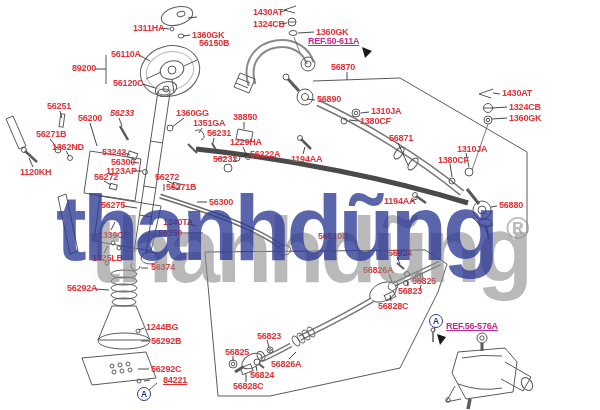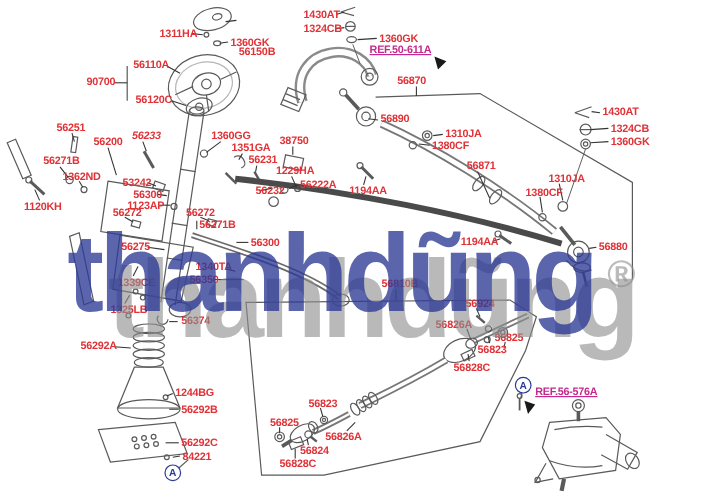--- a/index.html
+++ b/index.html
@@ -278,21 +278,21 @@
         <line x1="257" y1="371" x2="256" y2="366"></line>
         <line x1="246" y1="382" x2="246" y2="374"></line>
       </g>
   </svg>
 
   <div id="labels">
       <span class="lbl" style="left: 199px; top: 12px; margin-top: 27px;">56150B</span>
       <span class="lbl" style="left: 133px; top: 24px;">1311HA</span>
       <span class="lbl" style="left: 192px; top: 31px;">1360GK</span>
       <span class="lbl" style="left: 111px; top: 50px;">56110A</span>
-      <span class="lbl" style="left: 72px; top: 64px;">90700</span>
+      <span class="lbl" style="left: 72px; top: 64px;">89200</span>
       <span class="lbl" style="left: 113px; top: 79px;">56120C</span>
       <span class="lbl" style="left: 253px; top: 8px;">1430AT</span>
       <span class="lbl" style="left: 253px; top: 20px;">1324CB</span>
       <span class="lbl" style="left: 316px; top: 28px;">1360GK</span>
       <span class="lbl" style="left: 331px; top: 63px;">56870</span>
       <span class="lbl" style="left: 502px; top: 89px;">1430AT</span>
       <span class="lbl" style="left: 509px; top: 103px;">1324CB</span>
       <span class="lbl" style="left: 509px; top: 114px;">1360GK</span>
       <span class="lbl" style="left: 317px; top: 95px;">56890</span>
       <span class="lbl" style="left: 371px; top: 107px;">1310JA</span>
@@ -302,21 +302,21 @@
       <span class="lbl" style="left: 438px; top: 156px;">1380CF</span>
       <span class="lbl" style="left: 499px; top: 201px;">56880</span>
       <span class="lbl" style="left: 291px; top: 155px;">1194AA</span>
       <span class="lbl" style="left: 384px; top: 197px;">1194AA</span>
       <span class="lbl" style="left: 47px; top: 102px;">56251</span>
       <span class="lbl" style="left: 78px; top: 114px;">56200</span>
       <span class="lbl" style="left: 110px; top: 109px; font-style: italic;">56233</span>
       <span class="lbl" style="left: 176px; top: 109px;">1360GG</span>
       <span class="lbl" style="left: 193px; top: 119px;">1351GA</span>
       <span class="lbl" style="left: 207px; top: 129px;">56231</span>
-      <span class="lbl" style="left: 233px; top: 113px;">38750</span>
+      <span class="lbl" style="left: 233px; top: 113px;">38850</span>
       <span class="lbl" style="left: 230px; top: 138px;">1229HA</span>
       <span class="lbl" style="left: 250px; top: 150px;">56222A</span>
       <span class="lbl" style="left: 193px; top: 155px; padding-left: 20px;">56232</span>
       <span class="lbl" style="left: 36px; top: 130px;">56271B</span>
       <span class="lbl" style="left: 52px; top: 143px;">1362ND</span>
       <span class="lbl" style="left: 102px; top: 148px;">53242</span>
       <span class="lbl" style="left: 111px; top: 158px;">56300</span>
       <span class="lbl" style="left: 106px; top: 167px;">1123AP</span>
       <span class="lbl" style="left: 20px; top: 168px;">1120KH</span>
       <span class="lbl" style="left: 94px; top: 173px;">56272</span>
@@ -326,21 +326,21 @@
       <span class="lbl" style="left: 163px; top: 218px;">1340TA</span>
       <span class="lbl" style="left: 158px; top: 229px; text-align: right;">56350</span>
       <span class="lbl" style="left: 101px; top: 201px;">56275</span>
       <span class="lbl" style="left: 98px; top: 231px;">1339CE</span>
       <span class="lbl" style="left: 92px; top: 254px;">1325LB</span>
       <span class="lbl" style="left: 151px; top: 263px;">56374</span>
       <span class="lbl" style="left: 67px; top: 284px;">56292A</span>
       <span class="lbl" style="left: 146px; top: 323px;">1244BG</span>
       <span class="lbl" style="left: 151px; top: 337px;">56292B</span>
       <span class="lbl" style="left: 151px; top: 365px;">56292C</span>
-      <span class="lbl" style="left: 152px; top: 376px;">84221</span>
+      <span class="lbl" style="left: 163px; top: 376px; text-decoration: underline;">84221</span>
       <span class="lbl" style="left: 318px; top: 232px;">56810B</span>
       <span class="lbl" style="left: 388px; top: 249px;">56924</span>
       <span class="lbl" style="left: 363px; top: 266px;">56826A</span>
       <span class="lbl" style="left: 412px; top: 277px;">56825</span>
       <span class="lbl" style="left: 398px; top: 287px;">56823</span>
       <span class="lbl" style="left: 378px; top: 302px;">56828C</span>
       <span class="lbl" style="left: 257px; top: 332px;">56823</span>
       <span class="lbl" style="left: 225px; top: 348px;">56825</span>
       <span class="lbl" style="left: 271px; top: 360px;">56826A</span>
       <span class="lbl" style="left: 250px; top: 371px;">56824</span>

